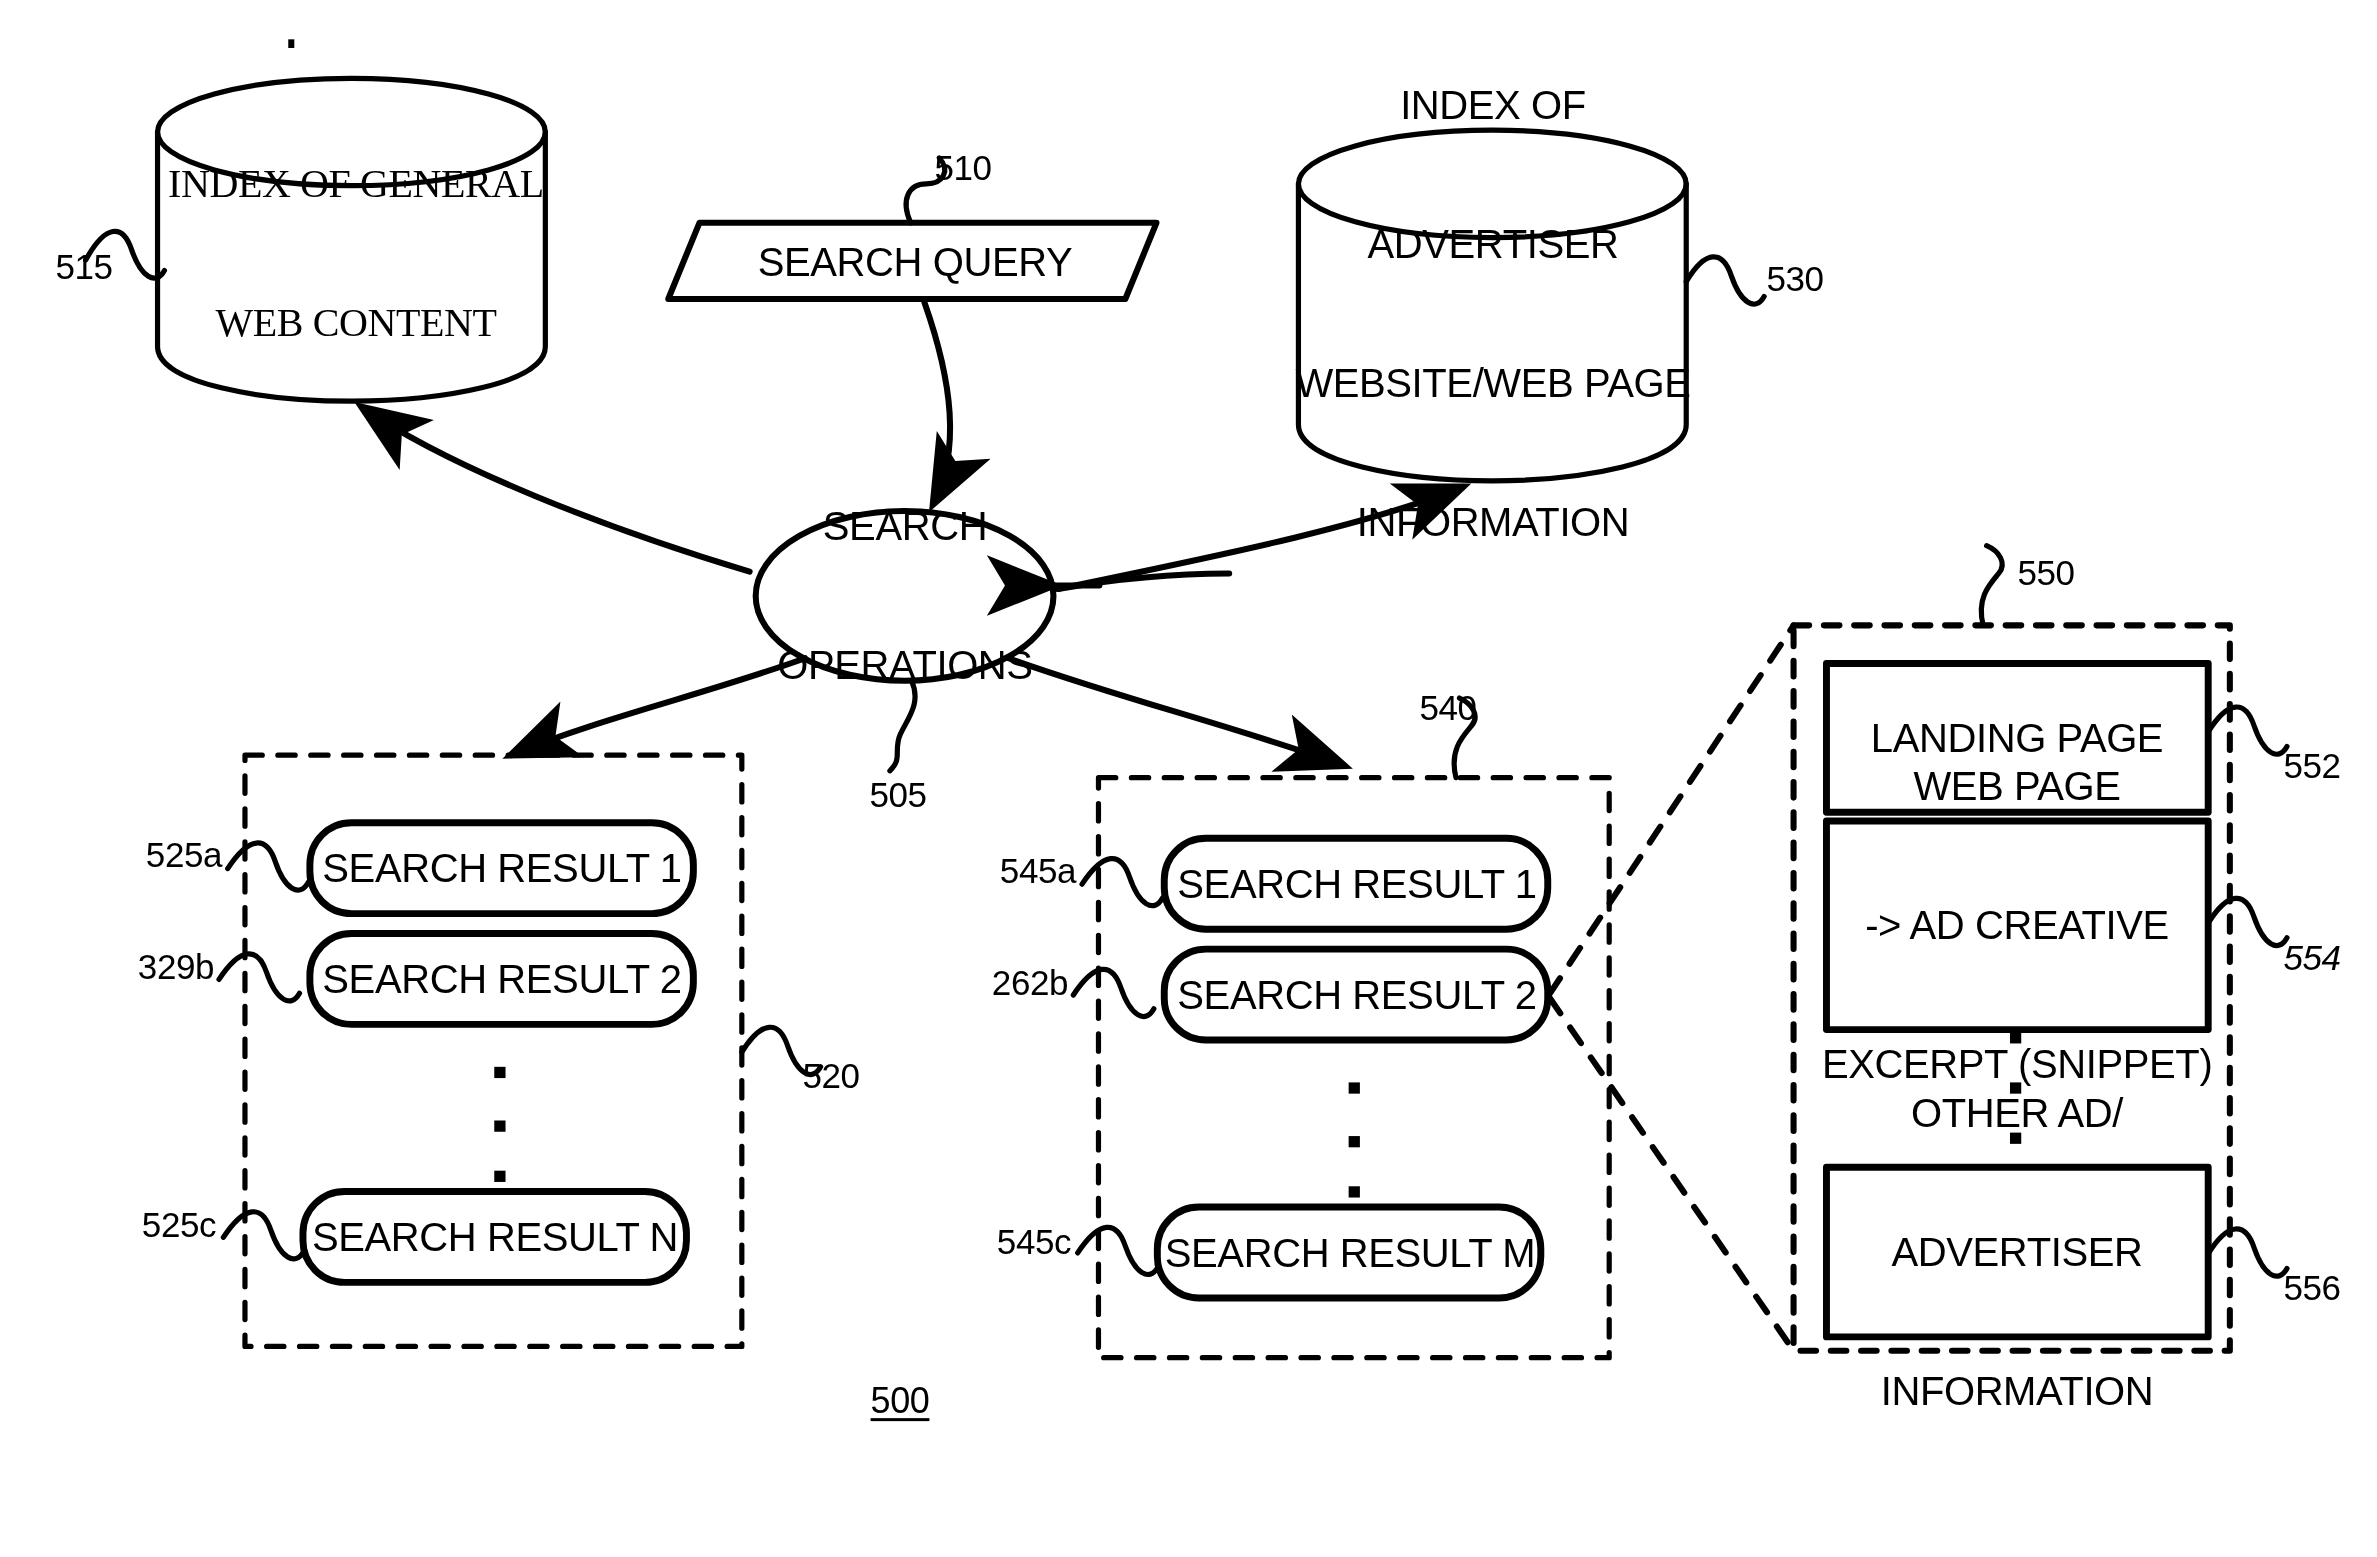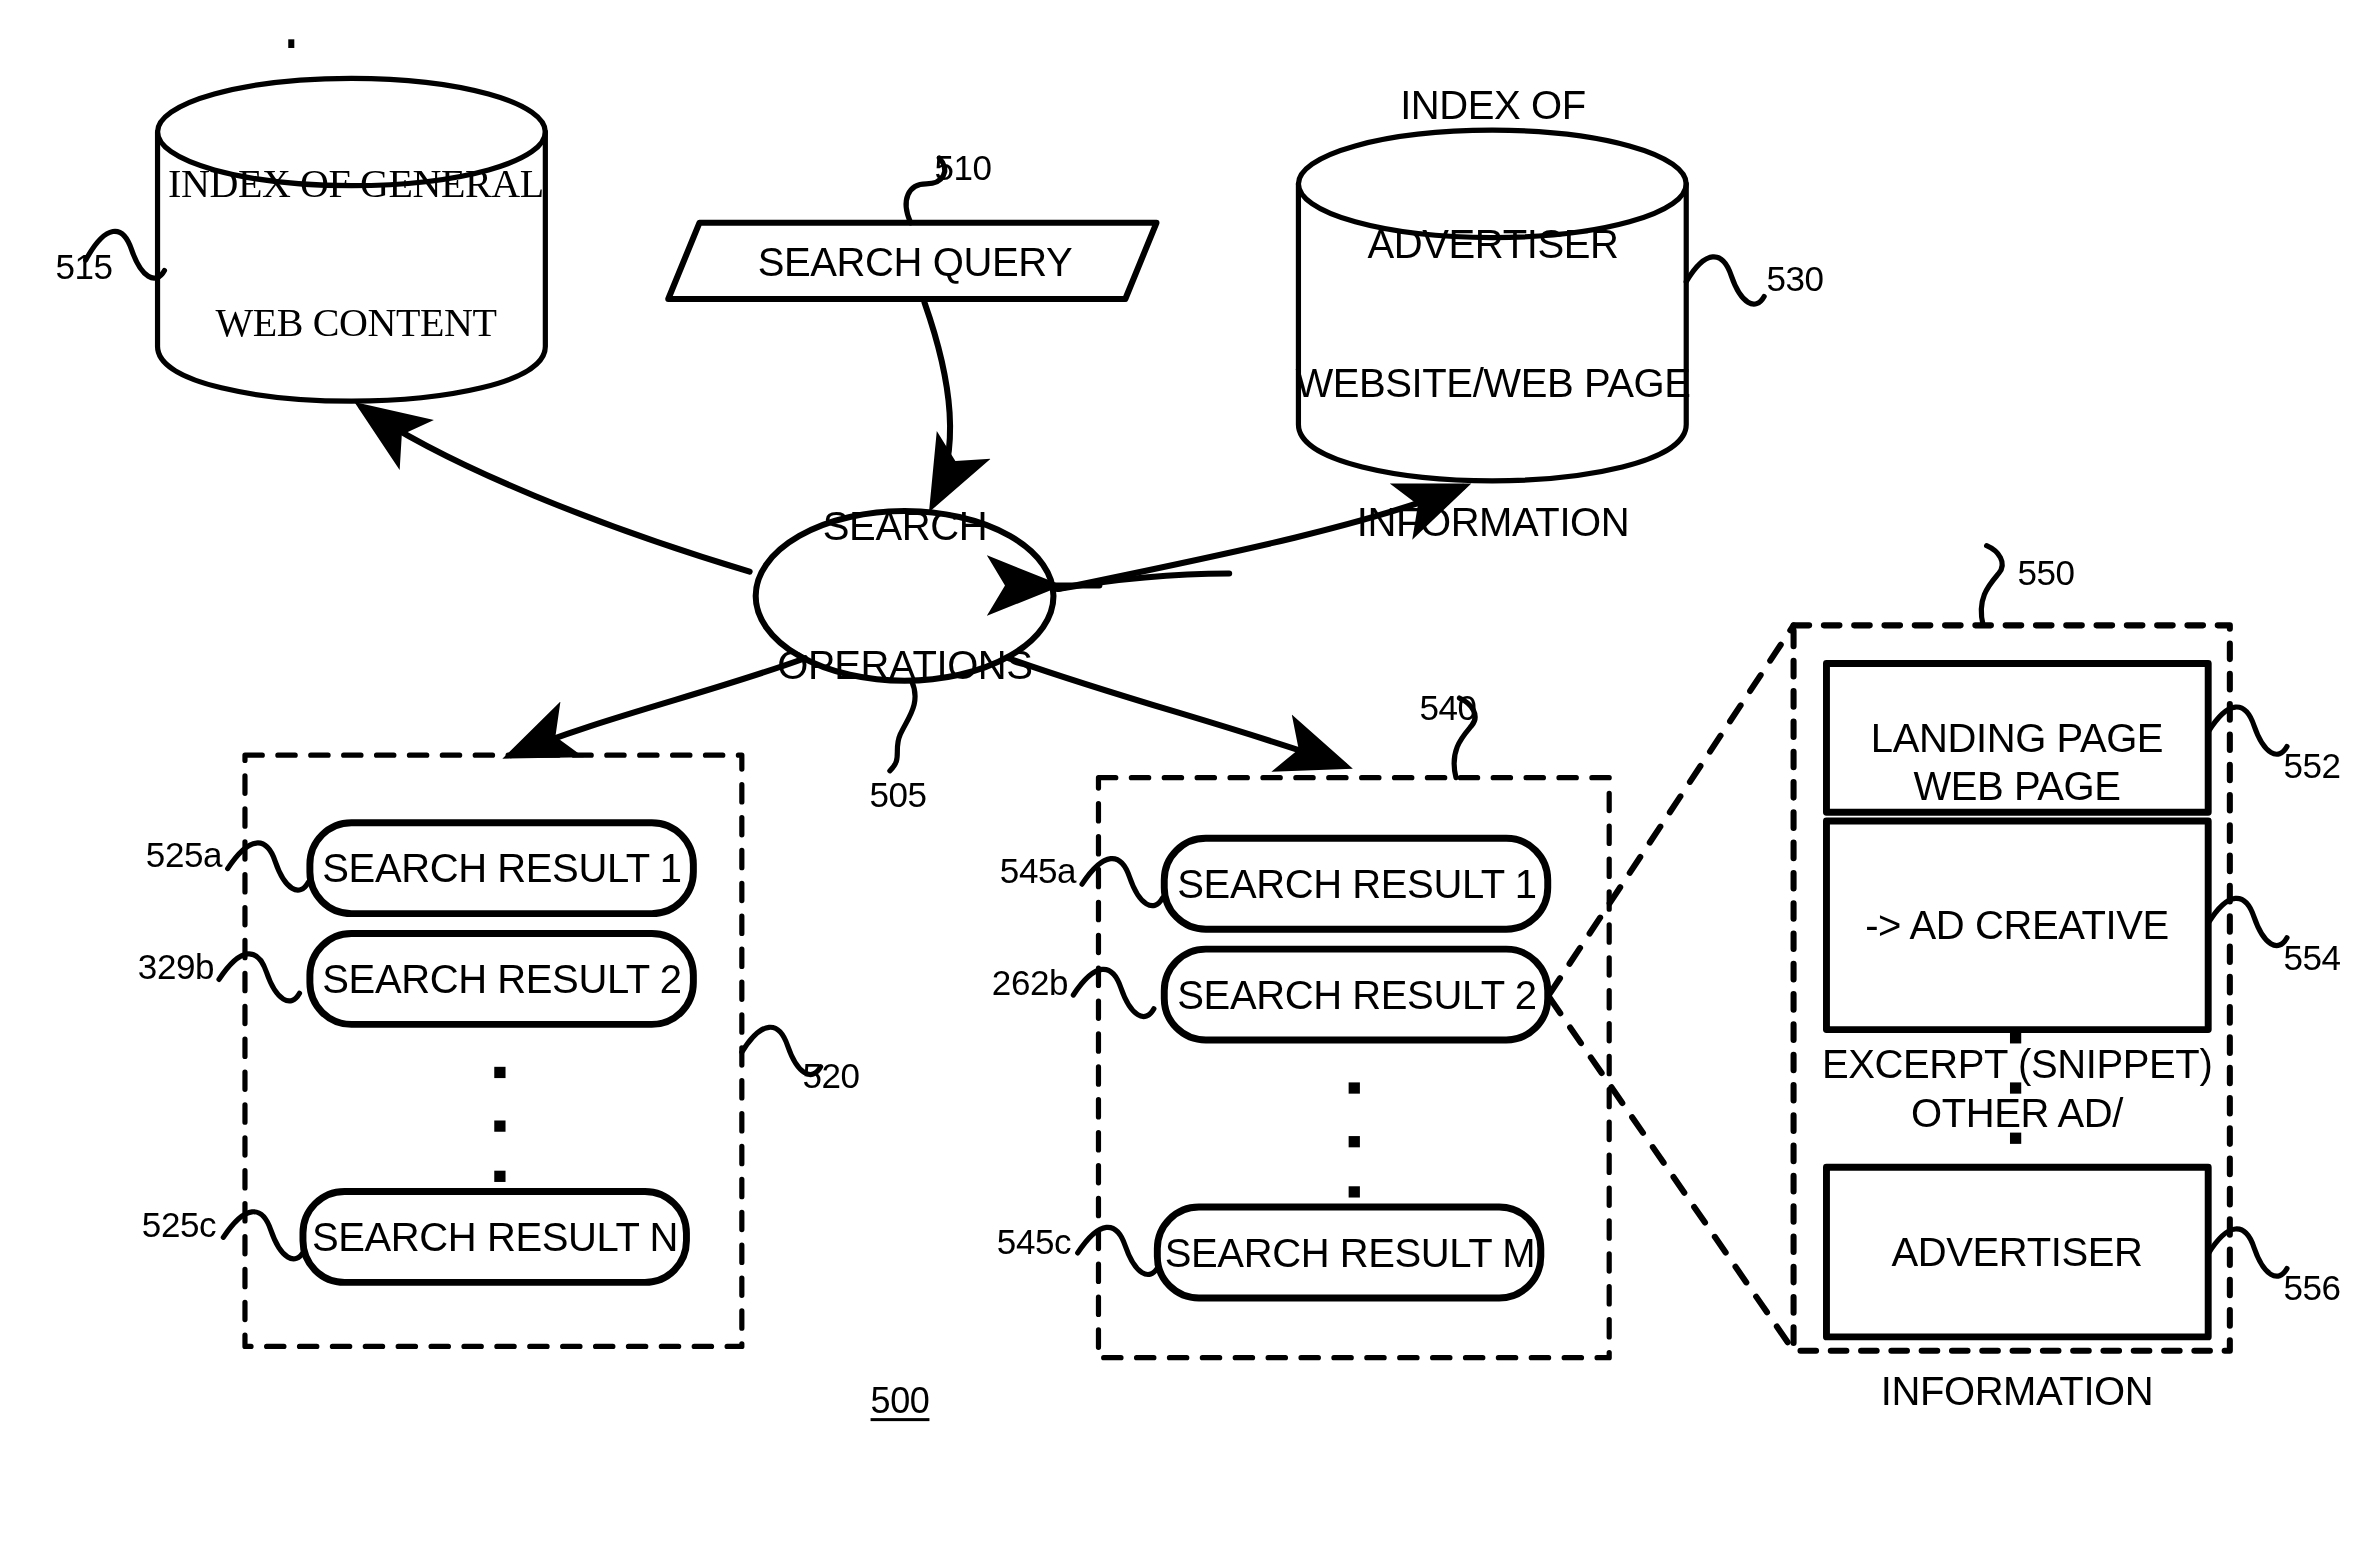--- a/index.html
+++ b/index.html
@@ -213,20 +213,20 @@
     <div>-&gt; AD CREATIVE</div>
     <div>EXCERPT (SNIPPET)</div>
   </div>
   <div class="lbl node-text ctr" style="left:2017px; top:1252px; width:372px;">
     <div>OTHER AD/</div>
     <div>ADVERTISER</div>
     <div>INFORMATION</div>
   </div>
 
   <div class="lbl ref ctr" style="left:2312px; top:766px;">552</div>
-  <div class="lbl ref ctr" style="left:2312px; top:958px;">554</div>
+  <div class="lbl ref ctr" style="left:2312px; top:958px;font-style:italic;">554</div>
   <div class="lbl ref ctr" style="left:2312px; top:1288px;">556</div>
   <div class="lbl ref ctr" style="left:2046px; top:573px;">550</div>
 
   <div class="lbl fig-num ctr" style="left:900px; top:1401px;">500</div>
 
 </div>
 
 
 </body></html>

